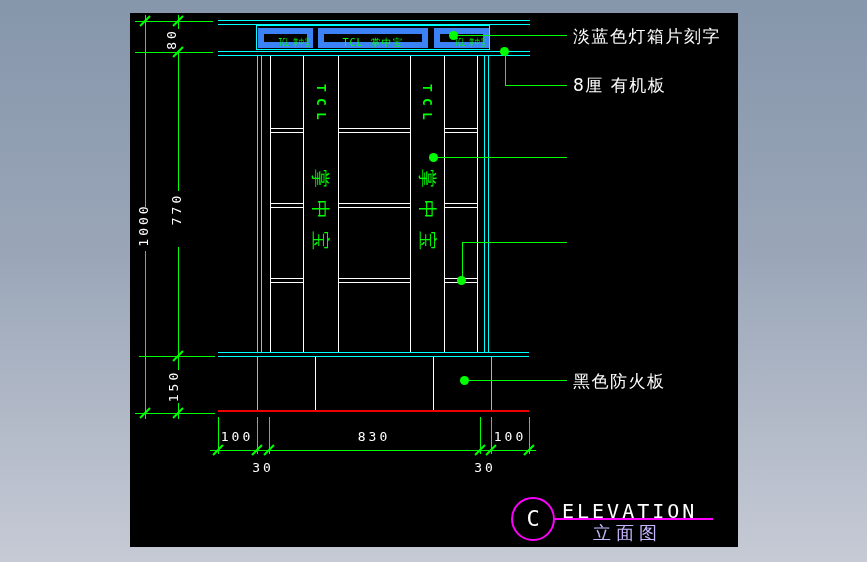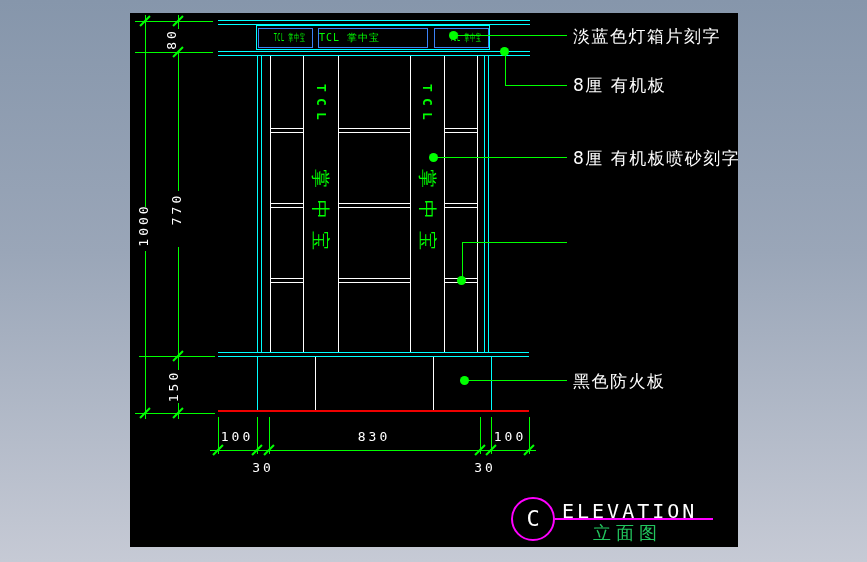--- a/index.html
+++ b/index.html
@@ -14,35 +14,35 @@
   .vl{width:1px;}
   .cy{background:#00ffff;}
   .wh{background:#ffffff;}
   .gr{background:#00ff00;}
   .rd{background:#ef0000;}
   .mg{background:#ff00ff;}
   .tick{position:absolute;width:14px;height:2px;background:#00ff00;transform:rotate(-45deg);}
   .dot{position:absolute;width:9px;height:9px;border-radius:50%;background:#00ff00;}
   .shelf{position:absolute;height:5px;border-top:1px solid #fff;border-bottom:1px solid #fff;box-sizing:border-box;}
   .signrect{position:absolute;border:1px solid #00ffff;box-sizing:border-box;}
-  .signbox{position:absolute;border:1px solid #3b82f6;box-sizing:border-box;color:#00ff00;
-    font-size:10px;letter-spacing:1px;line-height:17px;white-space:nowrap;overflow:visible;}
+  .signbox{position:absolute;border:6px solid #3b82f6;box-sizing:border-box;color:#00ff00;
+    font-size:10px;letter-spacing:1px;text-align:center;line-height:17px;white-space:nowrap;overflow:visible;}
   .squish{display:inline-block;transform:scaleX(0.52);transform-origin:center;}
   .dimtxt{position:absolute;color:#fff;font-size:13px;letter-spacing:3px;text-align:center;height:16px;line-height:16px;white-space:nowrap;}
   .vdim{transform:rotate(-90deg);}
   .ann{position:absolute;left:443px;color:#fff;font-size:17px;letter-spacing:1.5px;height:18px;line-height:18px;
     font-family:"DejaVu Sans","Liberation Sans",sans-serif;white-space:nowrap;}
   .strip{position:absolute;top:68px;display:flex;flex-direction:column;align-items:center;color:#00ff00;}
   .strip .vchar{display:block;transform:rotate(90deg);text-align:center;}
   .strip .lat{font-size:13px;height:14px;line-height:14px;font-weight:bold;}
   .strip .cjk{font-size:19px;height:23px;line-height:23px;font-family:"DejaVu Sans",sans-serif;}
   #titleblock .circle{position:absolute;left:381px;top:484px;width:44px;height:44px;border:2px solid #ff00ff;
     border-radius:50%;box-sizing:border-box;color:#fff;font-size:22px;text-align:center;line-height:40px;}
   #titleblock .en{position:absolute;left:432px;top:486px;color:#fff;font-size:20px;letter-spacing:3px;white-space:nowrap;}
-  #titleblock .cn{position:absolute;left:463px;top:508px;color:#22c55e;font-size:18px;letter-spacing:5px;
+  #titleblock .cn{position:absolute;left:463px;top:508px;color:#c4b5fd;font-size:18px;letter-spacing:5px;
     font-family:"DejaVu Sans",sans-serif;white-space:nowrap;}
 </style>
 </head>
 <body>
 
 <div id="canvas">
 
   <div class="hl cy" style="left:88px;top:7px;width:312px;"></div>
   <div class="hl cy" style="left:88px;top:11px;width:312px;"></div>
   <div class="hl cy" style="left:88px;top:38px;width:312px;"></div>
@@ -142,21 +142,20 @@
   <div class="hl gr" style="left:324px;top:22px;width:113px;"></div>
   <div class="ann" style="top:14px;">淡蓝色灯箱片刻字</div>
 
   <div class="dot" style="left:370px;top:34px;"></div>
   <div class="vl gr" style="left:375px;top:39px;height:34px;"></div>
   <div class="hl gr" style="left:375px;top:72px;width:62px;"></div>
   <div class="ann" style="top:63px;">8厘 有机板</div>
 
   <div class="dot" style="left:299px;top:140px;"></div>
   <div class="hl gr" style="left:304px;top:144px;width:133px;"></div>
-  <div class="ann" style="top:136px;">8厘 有机板喷砂刻字</div>
 
   <div class="dot" style="left:327px;top:263px;"></div>
   <div class="vl gr" style="left:332px;top:229px;height:39px;"></div>
   <div class="hl gr" style="left:332px;top:229px;width:105px;"></div>
 
   <div class="dot" style="left:330px;top:363px;"></div>
   <div class="hl gr" style="left:335px;top:367px;width:102px;"></div>
   <div class="ann" style="top:359px;">黑色防火板</div>
 
   <div id="titleblock">

